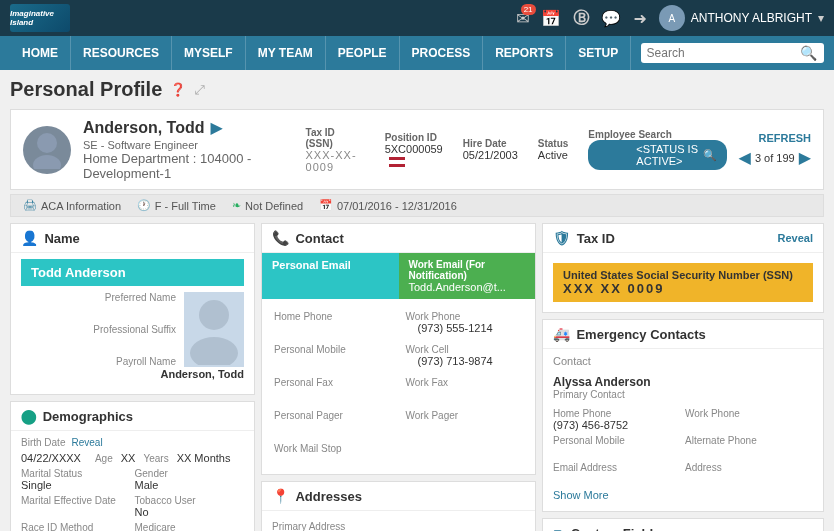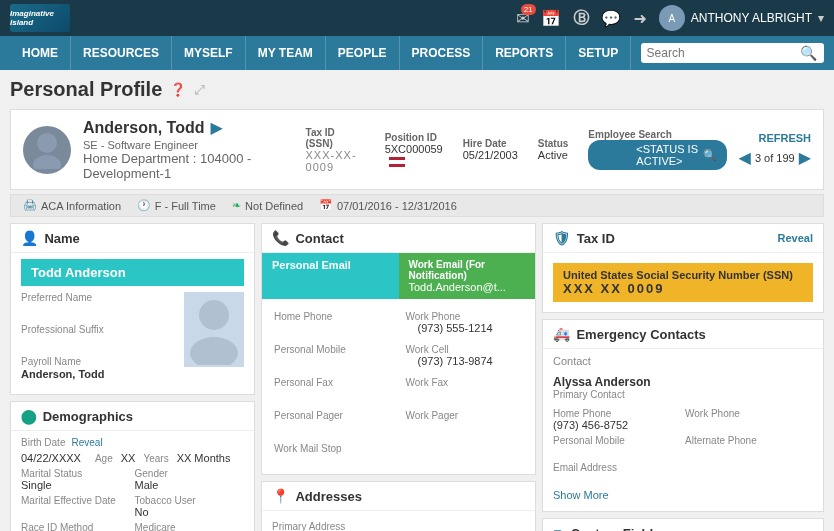--- a/index.html
+++ b/index.html
@@ -334,21 +334,21 @@
 
     <div class="col-left">
 
       <div class="card">
         <div class="card-header">
           <span class="card-header-icon card-header-blue">👤</span>
           <span>Name</span>
         </div>
         <div class="card-body">
           <div class="name-highlight">Todd Anderson</div>
-          <div style="overflow:hidden;">
+          <div style="overflow:hidden;text-align:right;">
             <div class="person-photo">
               <svg width="55" height="70" viewBox="0 0 55 70">
                   <circle cx="27" cy="20" r="15" fill="#b0c0d0"></circle>
                   <ellipse cx="27" cy="58" rx="24" ry="16" fill="#b0c0d0"></ellipse>
                 </svg>
             </div>
             <div class="field-row">
               <div class="field-label">Preferred Name</div>
               <div class="field-value">&nbsp;</div>
             </div>
@@ -527,20 +527,24 @@
               <div class="ec-value">&nbsp;</div>
             </div>
             <div>
               <div class="ec-label">Alternate Phone</div>
               <div class="ec-value">&nbsp;</div>
             </div>
             <div>
               <div class="ec-label">Email Address</div>
               <div class="ec-value">&nbsp;</div>
             </div>
+            <div>
+              <div class="ec-label">Address</div>
+              <div class="ec-value">&nbsp;</div>
+            </div>
           </div>
           <span class="show-more">Show More</span>
         </div>
       </div>
 
       <div class="card">
         <div class="card-header">
           <span class="card-header-icon" style="color:#2c7a9b;">✏</span>
           <span>Custom Fields</span>
         </div>

